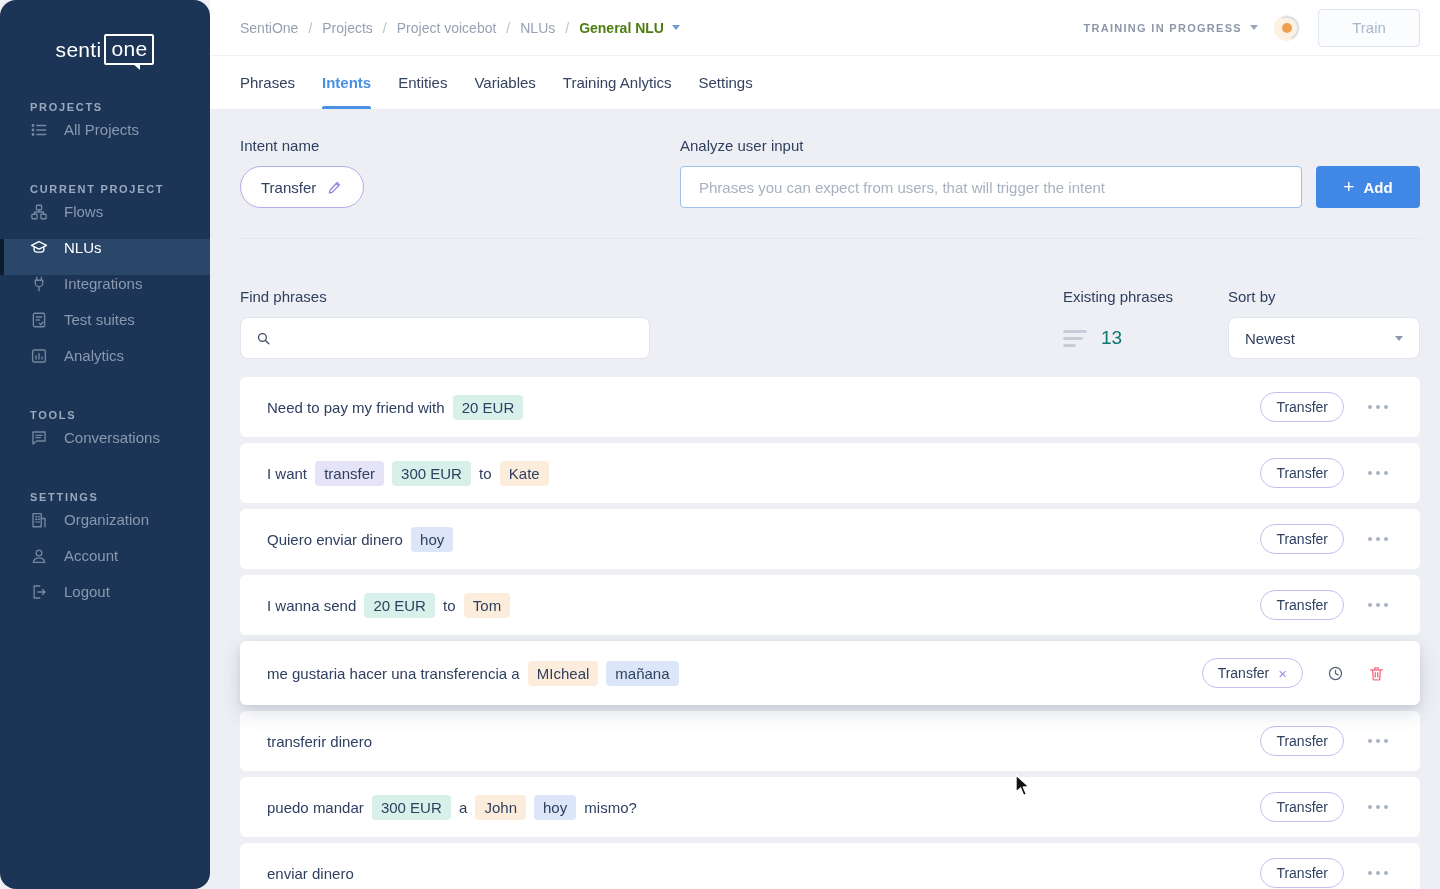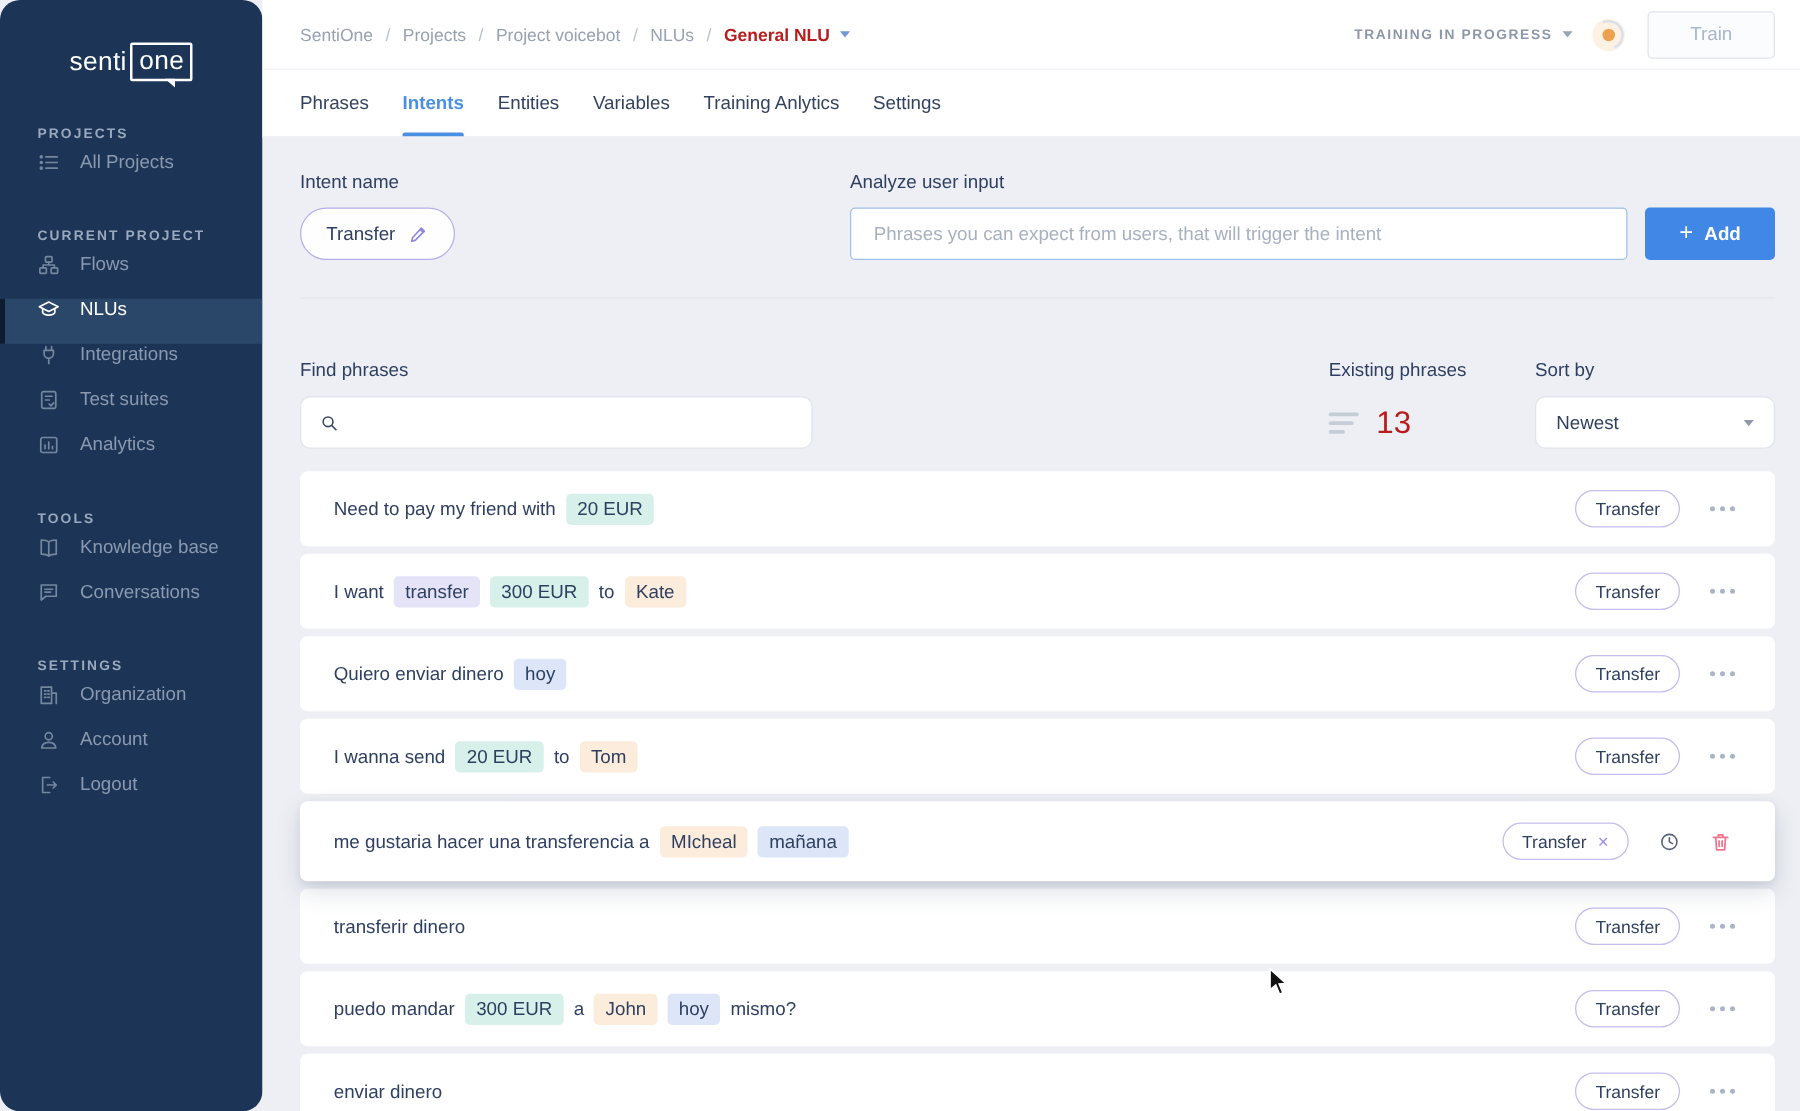--- a/index.html
+++ b/index.html
@@ -19,21 +19,21 @@
   .side-item svg { width:18px; height:18px; flex:0 0 18px; color:#74879f; }
   .side-item.active { background:#2a4769; color:#fff; border-left:4px solid #0d1b2e; padding-left:26px; }
   .side-item.active svg { color:#fff; }
 
   
   .main { flex:1; display:flex; flex-direction:column; background:#edeff4; }
   .topbar { height:56px; background:#fff; display:flex; align-items:center; padding:0 20px 0 30px; border-bottom:1px solid #f0f2f6; }
   .breadcrumb { display:flex; align-items:center; font-size:14px; color:#97a1b2; }
   .crumb { cursor:pointer; }
   .crumb-sep { margin:0 10px; color:#b9c1cd; }
-  .crumb-current { color:#b91c1c; font-weight:700; display:flex; align-items:center; cursor:pointer; }
+  .crumb-current { color:#4d7c0f; font-weight:700; display:flex; align-items:center; cursor:pointer; }
   .caret { width:0; height:0; border-left:4px solid transparent; border-right:4px solid transparent; border-top:5px solid currentColor; display:inline-block; }
   .crumb-caret { color:#6f9bd8; margin-left:8px; }
   .topbar-right { margin-left:auto; display:flex; align-items:center; }
   .status-label { font-size:11px; font-weight:700; letter-spacing:1.3px; color:#8d97a9; cursor:pointer; display:flex; align-items:center; gap:8px; }
   .status-caret { color:#9aa5b5; }
   .spinner { width:26px; height:26px; border-radius:50%; background:#fdf1e3; position:relative; margin-left:16px; }
   .spinner:before { content:""; position:absolute; inset:1px; border-radius:50%; border:2px solid #d9e0ea; border-top-color:transparent; border-right-color:transparent; transform:rotate(200deg); }
   .spinner:after { content:""; position:absolute; left:8px; top:8px; width:10px; height:10px; border-radius:50%; background:#eda14f; }
   .train-btn { margin-left:18px; width:102px; height:38px; border:1px solid #dfe3ec; border-radius:4px; background:#fbfcfe; color:#a8b7cc; font-size:15px; display:flex; align-items:center; justify-content:center; cursor:pointer; }
 
@@ -59,21 +59,21 @@
   .toolbar { display:flex; margin-top:48px; }
   .find-col { width:410px; flex:0 0 410px; }
   .search-box { height:42px; background:#fff; border:1px solid #e0e4ec; border-radius:8px; display:flex; align-items:center; padding:0 14px; }
   .search-box svg { width:17px; height:17px; color:#3b4a63; }
   .search-input { flex:1; border:none; outline:none; background:transparent; margin-left:12px; font-size:15px; color:#2e3f60; font-family:"Liberation Sans",sans-serif; }
   .existing-col { margin-left:auto; width:151px; }
   .existing-val { height:42px; display:flex; align-items:center; gap:14px; }
   .filter-lines { display:flex; flex-direction:column; gap:4px; }
   .filter-lines i { display:block; height:3px; border-radius:2px; background:#c6cdd8; }
   .filter-lines i:nth-child(1){ width:24px; } .filter-lines i:nth-child(2){ width:20px; } .filter-lines i:nth-child(3){ width:13px; }
-  .existing-count { font-size:25px; color:#b91c1c;text-align:right; }
+  .existing-count { font-size:19px; color:#0f766e;text-align:right; }
   .sort-col { margin-left:14px; width:192px; }
   .sort-select { height:42px; background:#fff; border:1px solid #e0e4ec; border-radius:8px; display:flex; align-items:center; padding:0 16px; font-size:15px; color:#2e3f60; cursor:pointer; }
   .sort-caret { margin-left:auto; color:#8e98a8; }
 
   .phrase-list { margin-top:18px; display:flex; flex-direction:column; gap:6px; }
   .p-row { background:#fff; border-radius:6px; height:60px; display:flex; align-items:center; padding:0 32px 0 27px; cursor:pointer; }
   .p-row.selected { height:64px; padding-right:35px; position:relative; z-index:2; box-shadow:0 8px 20px rgba(44,62,93,.16), 0 2px 6px rgba(44,62,93,.08); }
   .p-text { display:flex; align-items:center; font-size:15px; color:#2e3f60; flex-wrap:nowrap; }
   .p-text .seg { white-space:pre; }
   .chip { padding:4px 9px; border-radius:4px; margin:0 4px; white-space:pre; cursor:pointer; }
@@ -156,28 +156,20 @@
               <rect x="3.5" y="4" width="17" height="16" rx="2"></rect>
               <path d="M8 16v-4M12 16v-7M16 16v-2.5"></path>
             </svg>
           </span>
           <span>Analytics</span>
         </div>
         <div class="side-header">TOOLS</div>
         <div class="side-item">
           <span style="display: flex;">
             <svg viewBox="0 0 24 24" fill="none" stroke="currentColor" stroke-width="1.8" stroke-linecap="round" stroke-linejoin="round" style="width: 18px; height: 18px;">
-              <path d="M12 6.2C10 4.3 7.2 4 4 4v15c3.2 0 6 .3 8 2.2 2-1.9 4.8-2.2 8-2.2V4c-3.2 0-6 .3-8 2.2zM12 6.2V21"></path>
-            </svg>
-          </span>
-          <span>Knowledge base</span>
-        </div>
-        <div class="side-item">
-          <span style="display: flex;">
-            <svg viewBox="0 0 24 24" fill="none" stroke="currentColor" stroke-width="1.8" stroke-linecap="round" stroke-linejoin="round" style="width: 18px; height: 18px;">
               <path d="M4 4h16v12H9l-5 4z"></path>
               <path d="M8 8.5h8M8 11.5h6"></path>
             </svg>
           </span>
           <span>Conversations</span>
         </div>
         <div class="side-header">SETTINGS</div>
         <div class="side-item">
           <span style="display: flex;">
             <svg viewBox="0 0 24 24" fill="none" stroke="currentColor" stroke-width="1.8" stroke-linecap="round" stroke-linejoin="round" style="width: 18px; height: 18px;">

